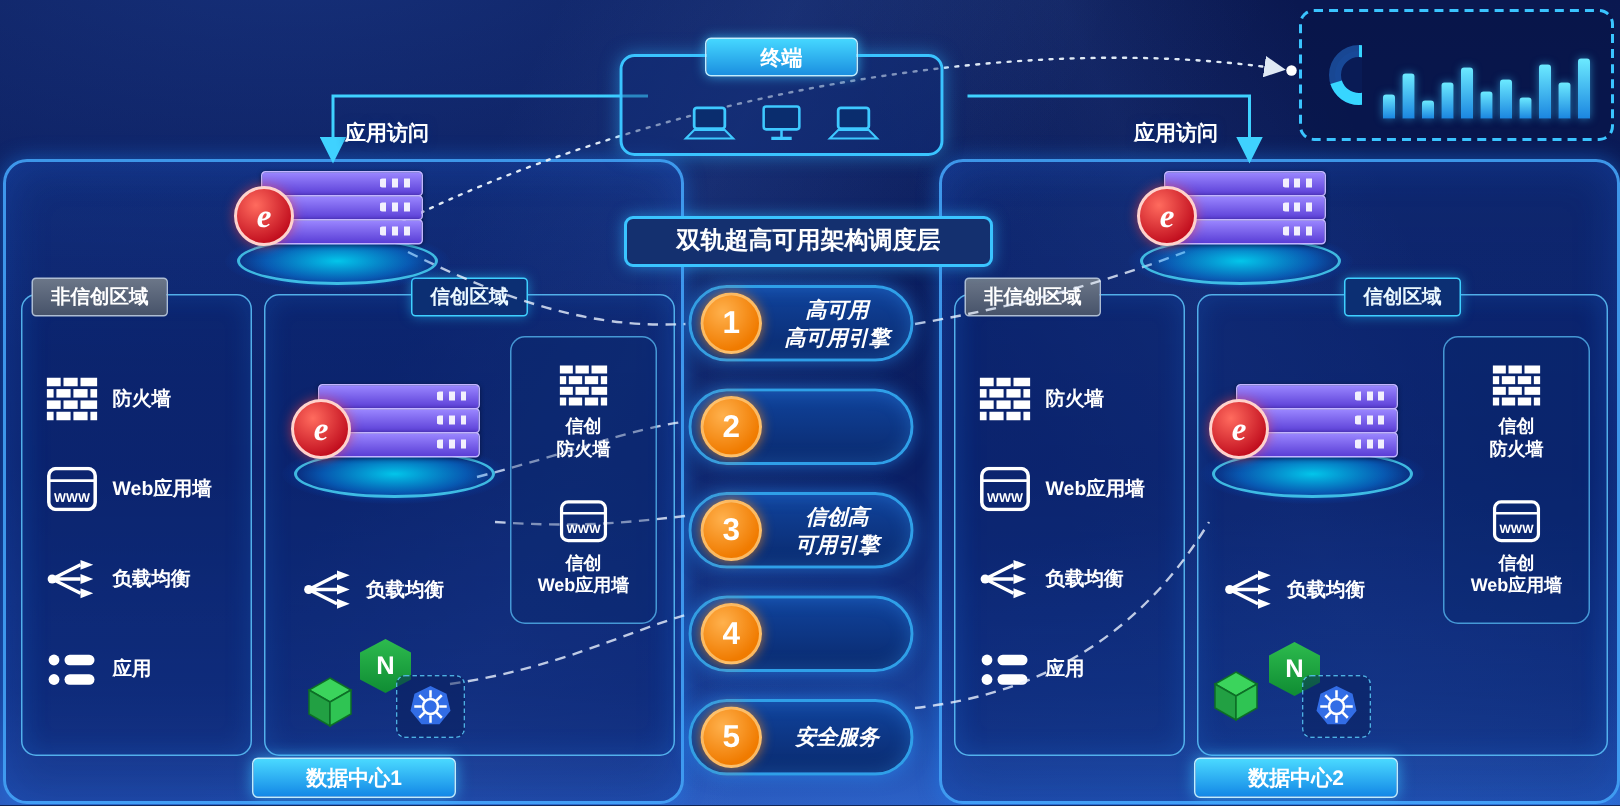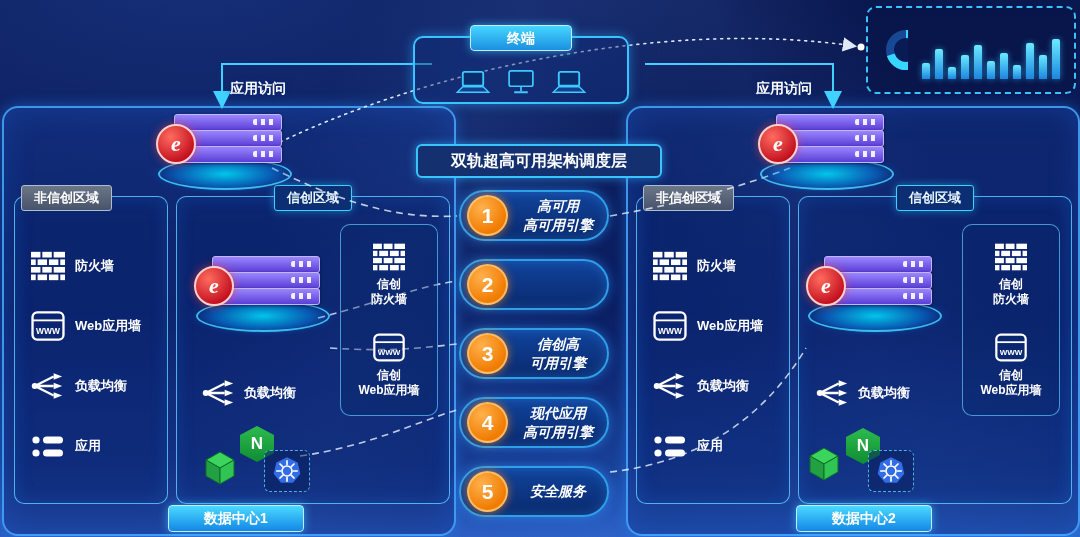--- a/index.html
+++ b/index.html
@@ -405,24 +405,20 @@
     </div>
     <div class="engine">
       <div class="num">3</div>
       <div class="elabel">
         <span>信创高</span>
         <span>可用引擎</span>
       </div>
     </div>
     <div class="engine">
       <div class="num">4</div>
-      <div class="elabel">
-        <span>现代应用</span>
-        <span>高可用引擎</span>
-      </div>
     </div>
     <div class="engine">
       <div class="num">5</div>
       <div class="elabel">
         <span>安全服务</span>
         <span></span>
       </div>
     </div>
   </div>
 

